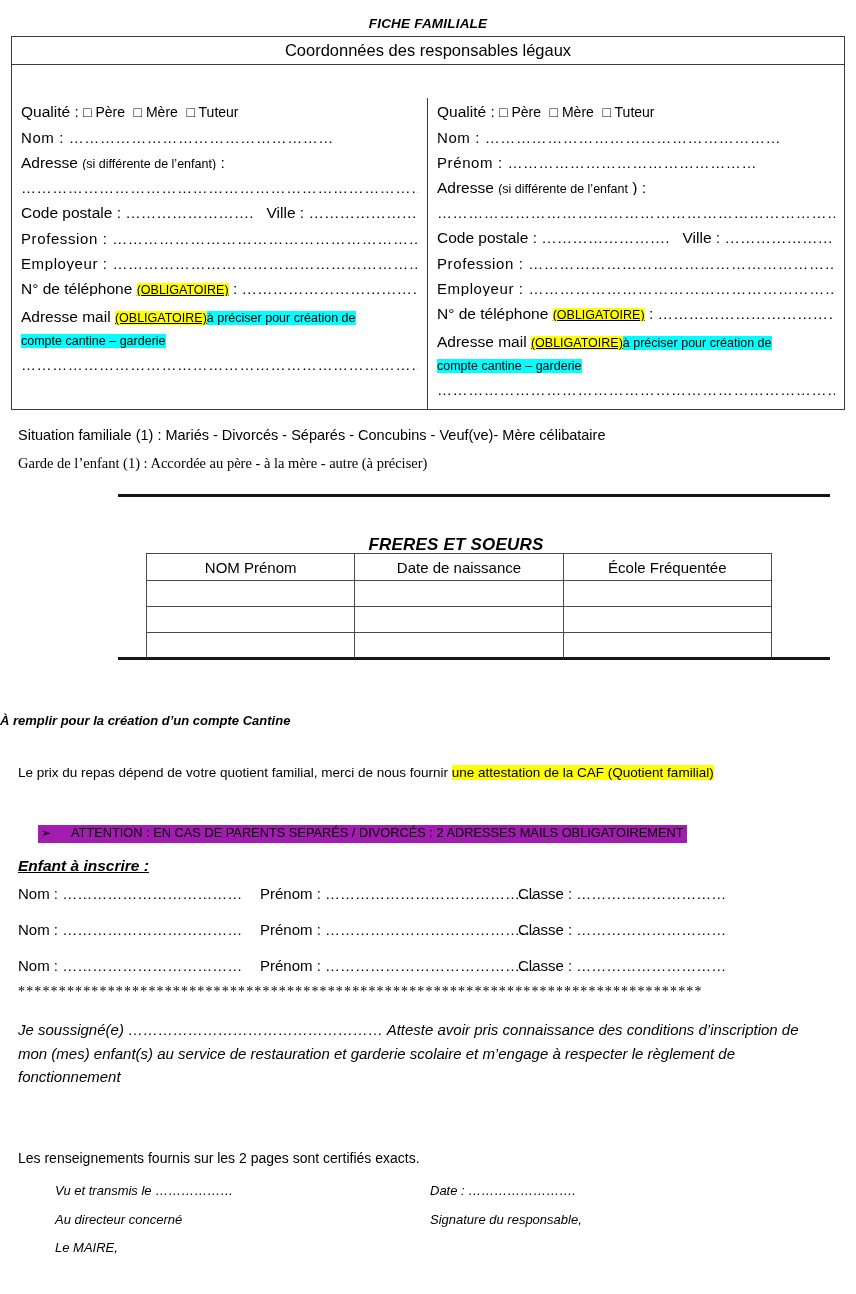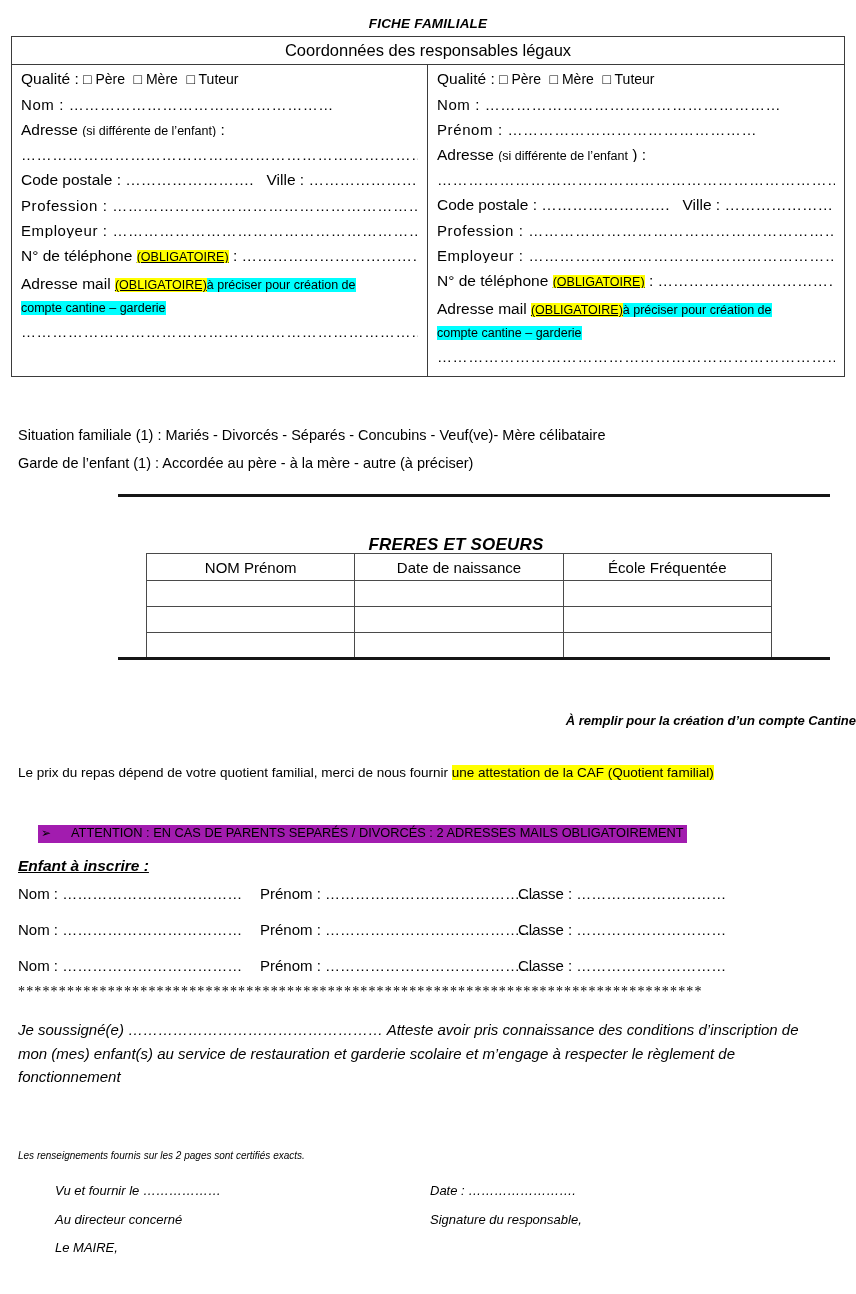--- a/index.html
+++ b/index.html
@@ -47,20 +47,21 @@
   .guardians-title {
     text-align: center;
     font-size: 16.5px;
     padding: 4px 0 5px 0;
     border-bottom: 1.3px solid #3b3b3b;
     line-height: 1.1;
   }
   .guardians-cols {
     display: flex;
     align-items: stretch;
+    margin-top: 33px;
   }
   .gcol {
     width: 50%;
     box-sizing: border-box;
     padding: 6px 9px 12px 9px;
   }
   .gcol.left {
     border-right: 1.3px solid #3b3b3b;
   }
 
@@ -104,21 +105,21 @@
 
   
   .situation {
     position: absolute;
     left: 18px;
     font-size: 14.5px;
     line-height: 1;
     white-space: nowrap;
   }
   .situation.l1 { top: 428px; }
-  .situation.l2 { top: 456px; }
+  .situation.l2 { top: 456px; font-family: Liberation Serif, serif; }
 
   
   .thick-rule {
     position: absolute;
     left: 118px;
     width: 712px;
     height: 0;
     border-top: 3.4px solid #161616;
   }
   .thick-rule.top { top: 494px; }
@@ -156,21 +157,21 @@
     line-height: 1;
   }
   .siblings-table th { height: 26px; }
 
   
   .cantine-head {
     position: absolute;
     left: 0;
     top: 714px;
     width: 856px;
-    text-align: right;
+    text-align: left;
     font-size: 13px;
     font-weight: bold;
     font-style: italic;
     line-height: 1;
   }
   .para {
     position: absolute;
     left: 18px;
     font-size: 13.5px;
     line-height: 1;
@@ -240,22 +241,21 @@
     width: 812px;
     font-size: 15px;
     font-style: italic;
     line-height: 1.58;
   }
 
   .certif {
     position: absolute;
     left: 18px;
     top: 1151px;
-    font-size: 10px;
-    font-style: italic;
+    font-size: 14px;
     line-height: 1;
     white-space: nowrap;
   }
   .sig {
     position: absolute;
     font-size: 13px;
     font-style: italic;
     line-height: 1;
     white-space: nowrap;
   }
@@ -403,20 +403,20 @@
   <div class="child-row r3">
     <span class="seg-nom">Nom : ………………………………</span><span class="seg-prenom">Prénom : ……………………………………</span><span>Classe : …………………………</span>
   </div>
 
   <div class="stars">************************************************************************************</div>
 
   <div class="declaration">Je soussigné(e) …………………………………………… Atteste avoir pris connaissance des conditions d’inscription de mon (mes) enfant(s) au service de restauration et garderie scolaire et m’engage à respecter le règlement de fonctionnement</div>
 
   <div class="certif">Les renseignements fournis sur les 2 pages sont certifiés exacts.</div>
 
-  <div class="sig left1">Vu et fournir le ………………</div>
+  <div class="sig left1">Vu et transmis le ………………</div>
   <div class="sig left2">Au directeur concerné</div>
   <div class="sig left3">Le MAIRE,</div>
 
   <div class="sig right1">Date : …………………….</div>
   <div class="sig right2">Signature du responsable,</div>
 
 </div>
 
 </body></html>

